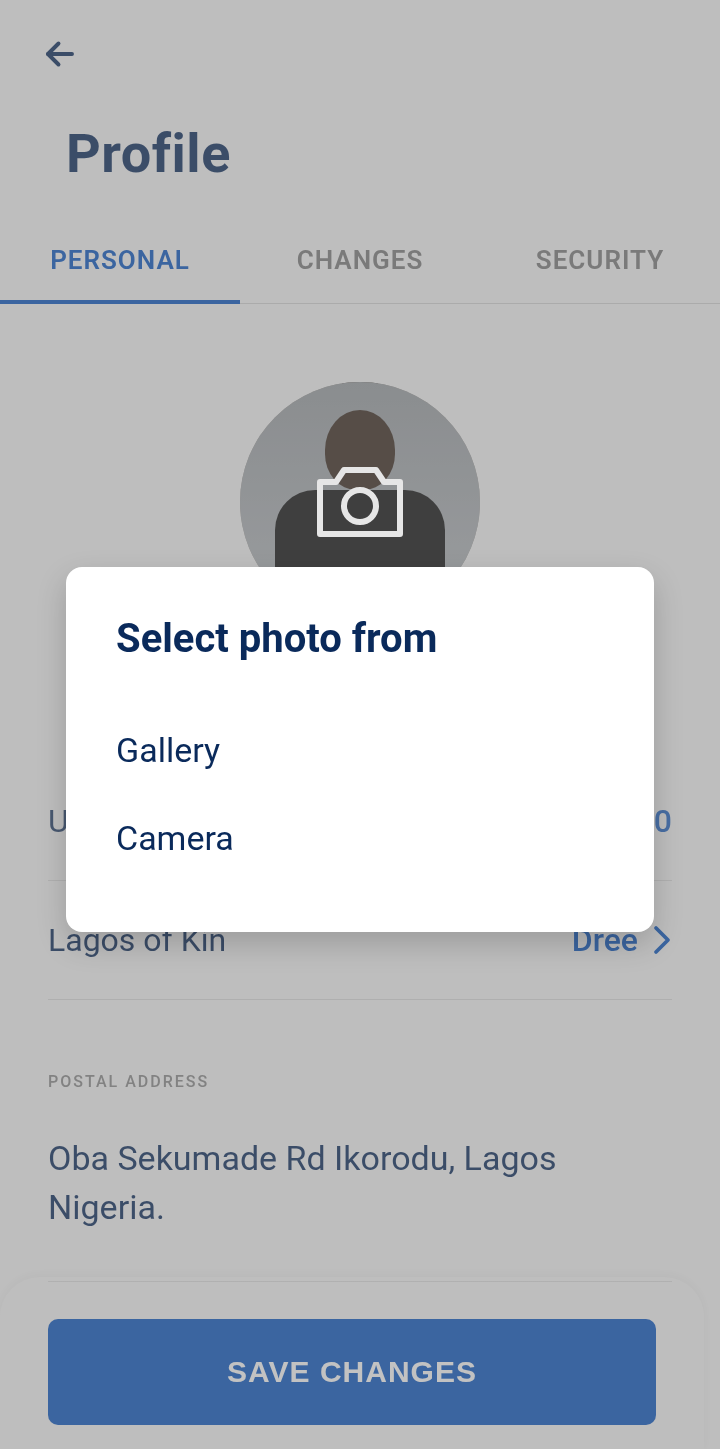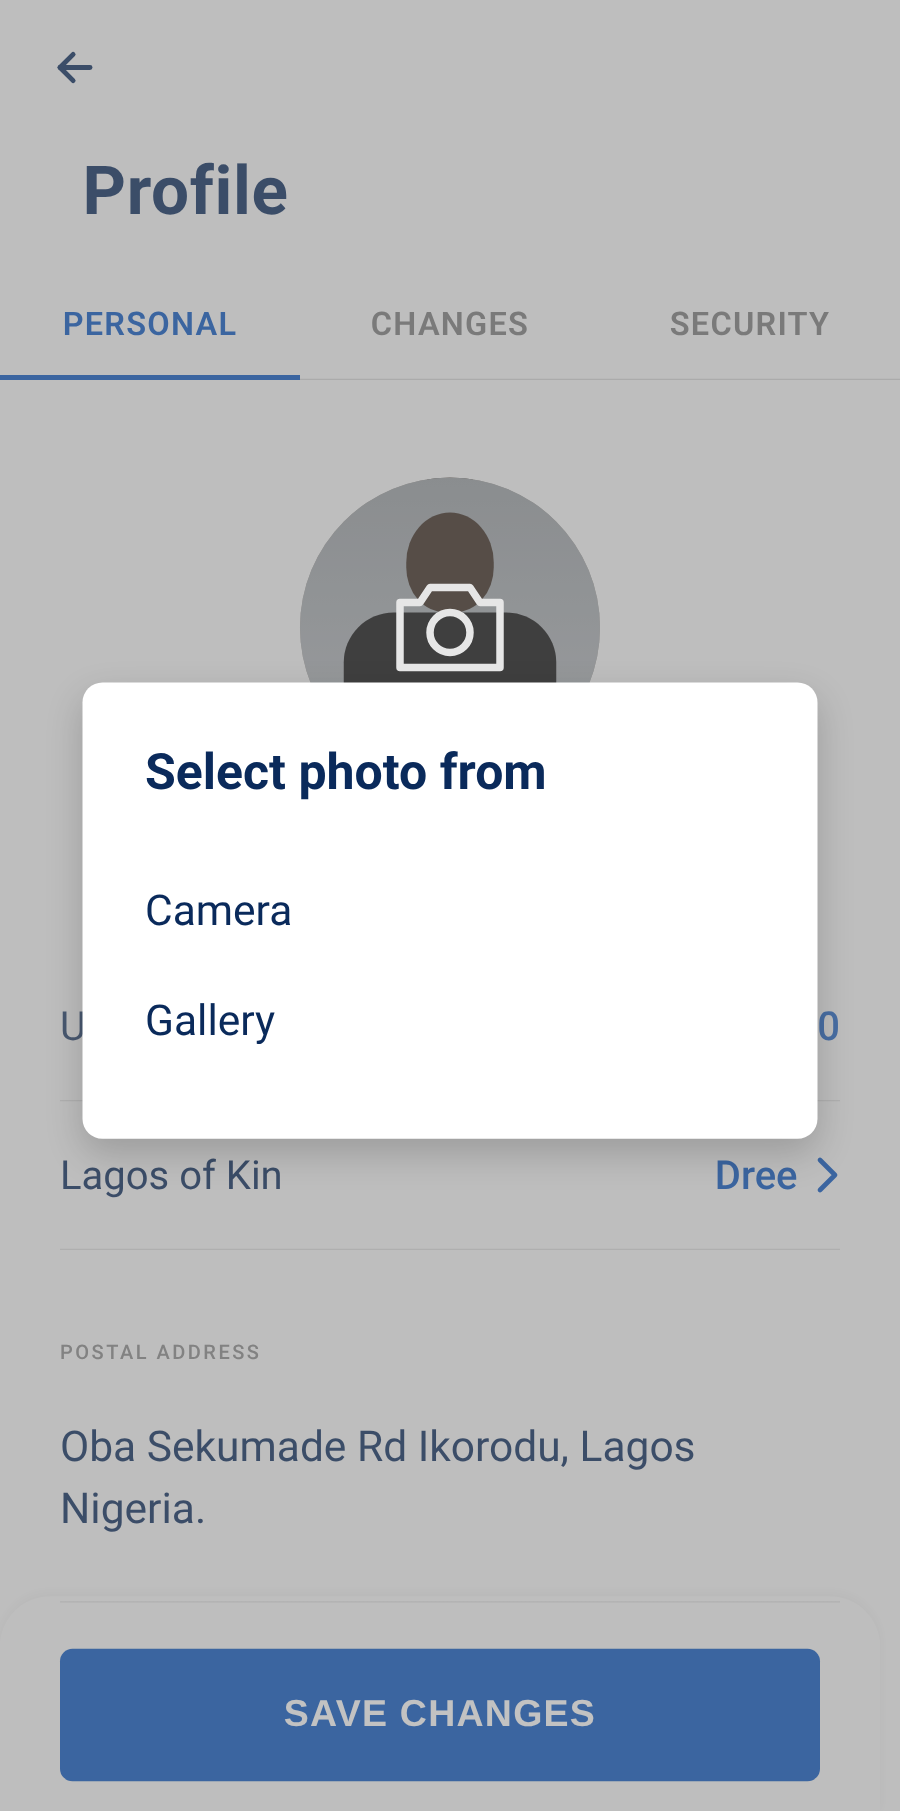--- a/index.html
+++ b/index.html
@@ -22,21 +22,21 @@
   .camera-overlay { position: relative; z-index: 2; }
   .rows { padding: 0 48px; margin-top: 140px; }
   .row { display: flex; align-items: center; justify-content: space-between; padding: 40px 0; border-bottom: 1px solid #dcdcdc; cursor:pointer; }
   .row-label { font-size: 32px; color: #0a2a5b; }
   .row-value { font-size: 32px; color: #0a57c2; font-weight: 500; display:flex; align-items:center; gap:14px;}
   .section-heading { font-size: 16px; letter-spacing: 2px; color: #8a8a8a; margin-top: 72px; font-weight:500;}
   .address { font-size: 34px; color: #0a2a5b; line-height: 1.45; margin-top: 43px; padding-bottom: 48px; border-bottom:1px solid #dcdcdc;}
   .save-bar { position: absolute; left: 0; right: 16px; bottom: 0; padding: 42px 48px 24px 48px; background: linear-gradient(to top, #f7f7f7 80%, rgba(247,247,247,0)); border-top-left-radius: 40px; border-top-right-radius: 40px; box-shadow: 0 -2px 8px rgba(0,0,0,0.04);}
   .save-btn { width: 100%; background: #0a57c2; color: #fff; font-size: 30px; font-weight: 600; letter-spacing: 1px; border: none; border-radius: 10px; padding: 36px 0; cursor: pointer; }
   .scrim { position: absolute; inset: 0; background: rgba(120,120,120,0.45); }
-  .dialog { position: absolute; top: 546px; left: 50%; transform: translateX(-50%); width: 588px; background: #fff; border-radius: 16px; padding: 48px 50px 50px 50px; box-shadow: 0 12px 30px rgba(0,0,0,0.18); }
+  .dialog { position: absolute; top: 567px; left: 50%; transform: translateX(-50%); width: 588px; background: #fff; border-radius: 16px; padding: 48px 50px 50px 50px; box-shadow: 0 12px 30px rgba(0,0,0,0.18); }
   .dialog-title { font-size: 40px; font-weight: 700; color: #0a2a5b; margin-bottom: 44px; }
   .dialog-option { font-size: 34px; color: #0a2a5b; padding: 24px 0; cursor: pointer; }
 </style>
 </head>
 <body>
 
 <div class="screen">
 
   <div class="topbar">
     <div class="back-btn">
@@ -91,17 +91,17 @@
   </div>
 
   <div class="save-bar">
     <button class="save-btn">SAVE CHANGES</button>
   </div>
 
   <div class="scrim"></div>
 
   <div class="dialog">
     <div class="dialog-title">Select photo from</div>
+    <div class="dialog-option">Gallery</div>
     <div class="dialog-option">Camera</div>
-    <div class="dialog-option">Gallery</div>
   </div>
 
 </div>
 
 </body></html>

